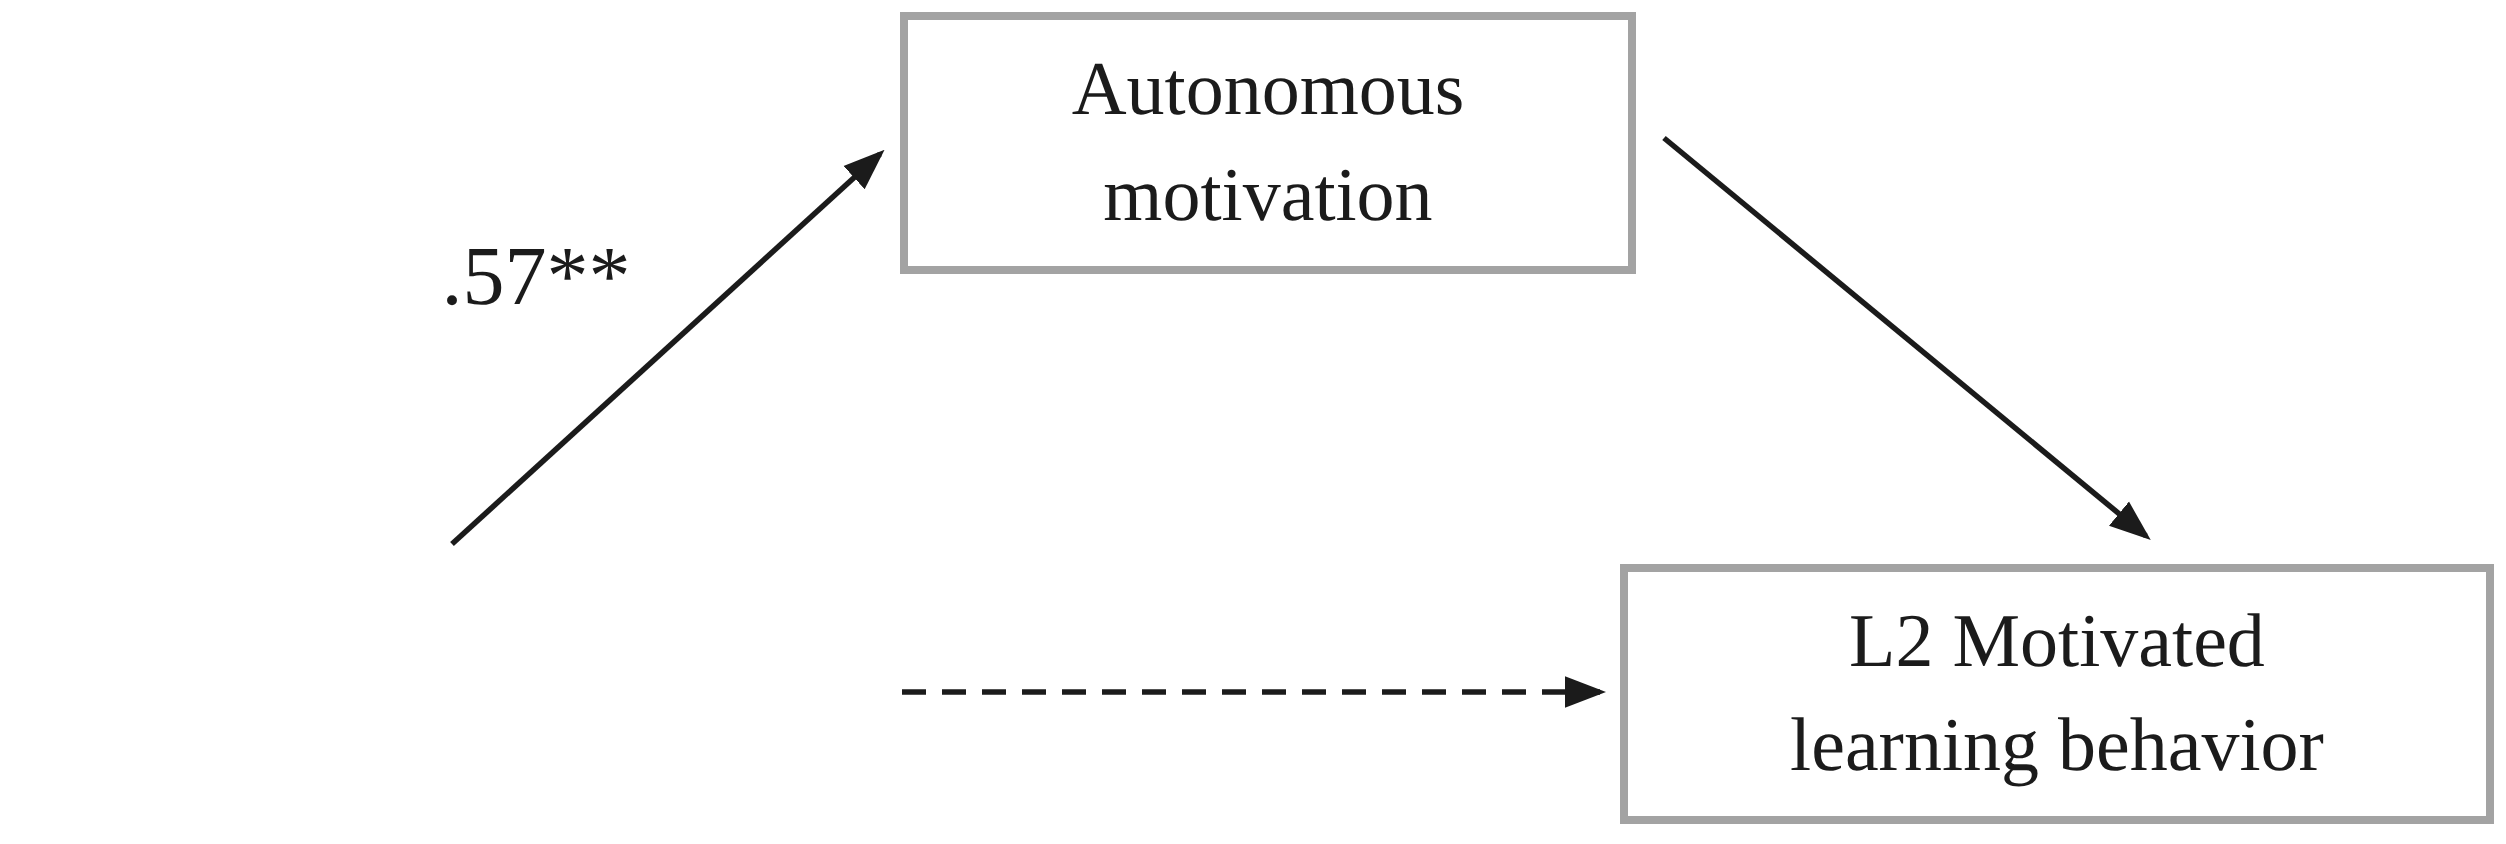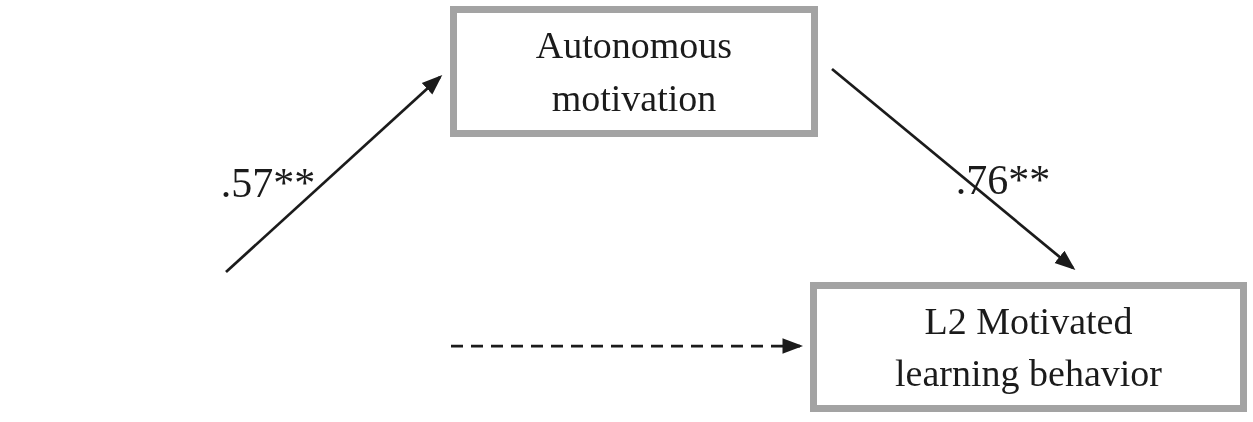--- a/index.html
+++ b/index.html
@@ -20,21 +20,21 @@
     position: absolute;
     left: 0;
     top: 0;
     width: 1253px;
     height: 422px;
     pointer-events: none;
   }
   .node {
     position: absolute;
     box-sizing: border-box;
-    border: 7px solid #a3a3a3;
+    border: 4px solid #a3a3a3;
     background: #ffffff;
     display: flex;
     align-items: center;
     justify-content: center;
     text-align: center;
   }
   .node-label {
     font-size: 38px;
     line-height: 1.38;
     white-space: pre-line;
@@ -43,21 +43,20 @@
   .node-mediator  { left: 450px; top: 6px;   width: 368px; height: 131px; }
   .node-predictor { left: 7px;   top: 283px; width: 434px; height: 128px; }
   .node-outcome   { left: 810px; top: 282px; width: 437px; height: 130px; }
   .coef {
     position: absolute;
     transform: translate(-50%, -50%);
     font-size: 42px;
     line-height: 1;
     white-space: nowrap;
     color: #1b1b1b;
-    margin-top: 44px;
   }
   .coef-a { left: 268px;  top: 139px; }
   .coef-b { left: 1003px; top: 136px; }
   .coef-c { left: 617px;  top: 381px; }
 </style>
 </head>
 <body>
 
 <div class="canvas">
 
@@ -81,16 +80,15 @@
   </div>
 
 
   <div class="node node-outcome">
     <span class="node-label">L2 Motivated
 learning behavior</span>
   </div>
 
   <div class="coef coef-a">.57**</div>
 
-  <div class="coef coef-b">.76**</div>
 
 
 </div>
 
 </body></html>

